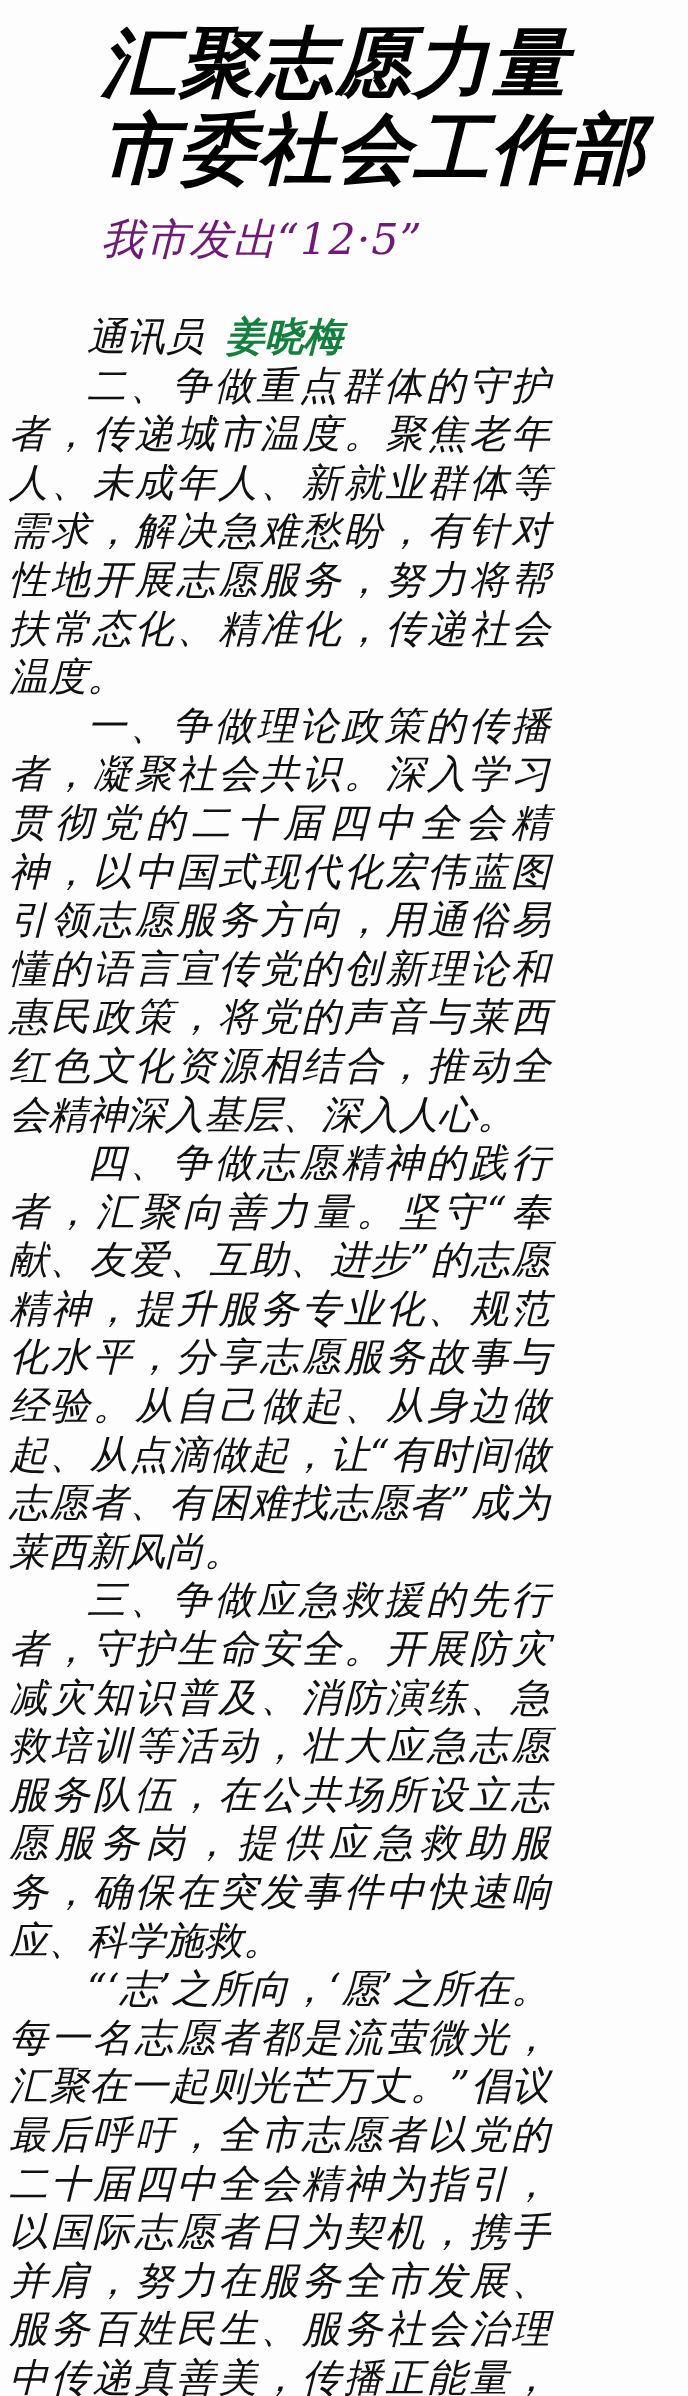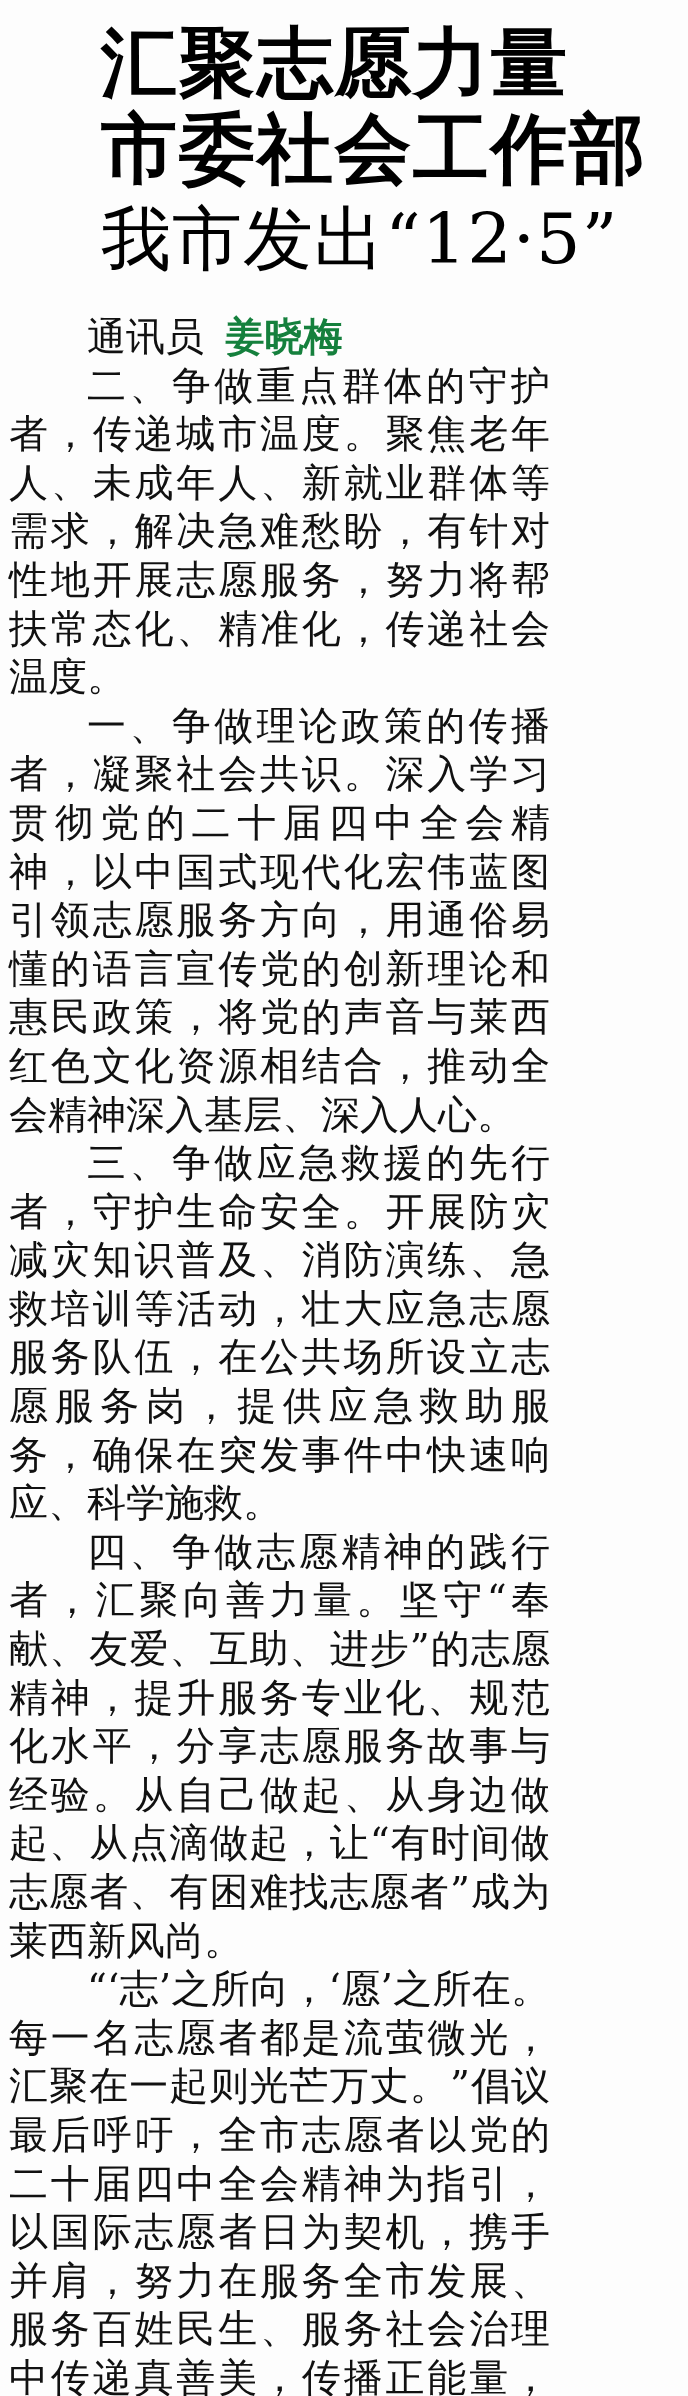--- a/index.html
+++ b/index.html
@@ -4,38 +4,38 @@
 <style>
   html, body { margin: 0; padding: 0; }
   body {
     width: 688px;
     height: 2396px;
     background: #fdfdfd;
     color: #060606;
     overflow: hidden;
     font-family: "DejaVu Serif", "Liberation Serif", serif;
   }
-  .page { width: 559px; height: 2396px; }
+  .page { width: 559px; height: 2396px; font-style: italic; }
   .head { padding: 20px 0 0 101px; }
   h1.headline {
     margin: 0;
     font-size: 76px;
     line-height: 86px;
     font-weight: bold;
     letter-spacing: 2px;
     color: #000;
   }
   .h1line { display: block; white-space: nowrap; }
   h2.subheadline {
     margin: 12px 0 0 0;
-    font-size: 70px;
+    font-size: 43px;
     line-height: 71px;
     font-weight: normal;
     letter-spacing: 1px;
-    color: #000000;
+    color: #701a75;
   }
   .h2line { display: block; white-space: nowrap; }
   article.body-text {
     margin-top: 38px;
     padding: 0 9px;
     font-size: 39px;
     line-height: 48.6px;
     text-align: justify;
     color: #111;
   }
@@ -63,18 +63,18 @@
       <span class="h2line">我市发出“12·5”</span>
     </h2>
   </header>
 
   <article class="body-text">
     <p class="byline"><span class="byline-role">通讯员</span><span class="byline-name">姜晓梅</span></p>
 
 
     <p>二、争做重点群体的守护者，传递城市温度。聚焦老年人、未成年人、新就业群体等需求，解决急难愁盼，有针对性地开展志愿服务，努力将帮扶常态化、精准化，传递社会温度。</p>
     <p>一、争做理论政策的传播者，凝聚社会共识。深入学习贯彻党的二十届四中全会精神，以中国式现代化宏伟蓝图引领志愿服务方向，用通俗易懂的语言宣传党的创新理论和惠民政策，将党的声音与莱西红色文化资源相结合，推动全会精神深入基层、深入人心。</p>
+    <p>四、争做志愿精神的践行者，汇聚向善力量。坚守“奉献、友爱、互助、进步”的志愿精神，提升服务专业化、规范化水平，分享志愿服务故事与经验。从自己做起、从身边做起、从点滴做起，让“有时间做志愿者、有困难找志愿者”成为莱西新风尚。</p>
     <p>三、争做应急救援的先行者，守护生命安全。开展防灾减灾知识普及、消防演练、急救培训等活动，壮大应急志愿服务队伍，在公共场所设立志愿服务岗，提供应急救助服务，确保在突发事件中快速响应、科学施救。</p>
-    <p>四、争做志愿精神的践行者，汇聚向善力量。坚守“奉献、友爱、互助、进步”的志愿精神，提升服务专业化、规范化水平，分享志愿服务故事与经验。从自己做起、从身边做起、从点滴做起，让“有时间做志愿者、有困难找志愿者”成为莱西新风尚。</p>
     <p>“‘志’之所向，‘愿’之所在。每一名志愿者都是流萤微光，汇聚在一起则光芒万丈。”倡议最后呼吁，全市志愿者以党的二十届四中全会精神为指引，以国际志愿者日为契机，携手并肩，努力在服务全市发展、服务百姓民生、服务社会治理中传递真善美，传播正能量，为建设更加美好的莱西贡献更多志愿力量!</p>
   </article>
 
 </div>
 
 </body></html>

